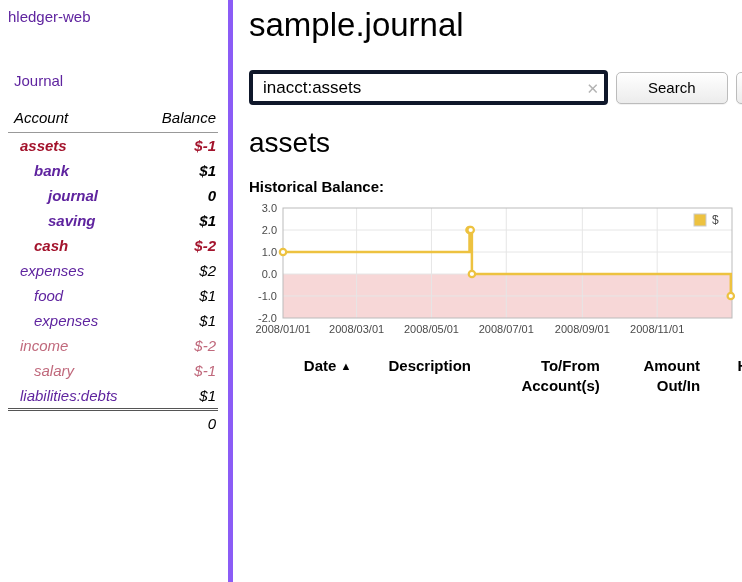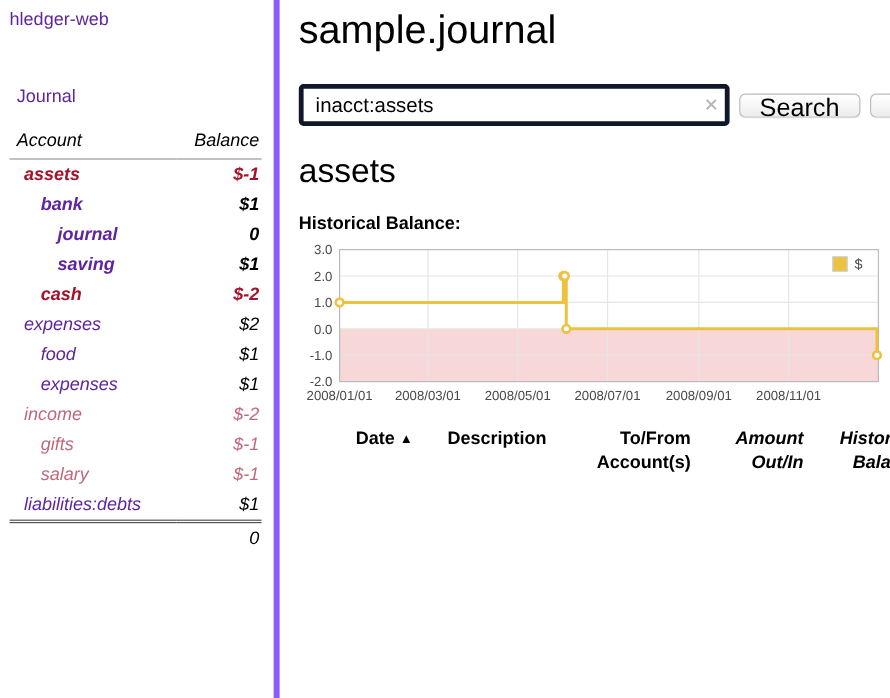--- a/index.html
+++ b/index.html
@@ -46,38 +46,38 @@
   .searchbox input {
     width:100%; height:35px; border:4px solid #0f172a; border-radius:4px;
     padding:0 30px 0 10px; font-size:17px; color:#000;
     font-family:"Liberation Sans", sans-serif; outline:none;
   }
   .clear-icon {
     position:absolute; right:9px; top:50%; transform:translateY(-50%);
     color:#b3b3b3; font-size:15px; cursor:pointer; line-height:1;
   }
   .btn {
-    height:20px; padding:0 16px; font-size:21px;
+    height:32px; padding:0 31px; font-size:15px;
     font-family:"Liberation Sans", sans-serif;
     background:linear-gradient(#ffffff,#ececec);
     border:1px solid #bcbcbc; border-radius:5px;
     box-shadow:0 1px 0 rgba(0,0,0,0.05); cursor:pointer; color:#000;
   }
   h2.account-heading { font-size:28px; font-weight:400; margin-top:22px; }
   .chart-label { margin-top:19px; font-weight:bold; font-size:15px; }
   .chart-wrap { margin-top:5px; }
   .chart-wrap svg { display:block; }
 
   
   table.register { width:100%; border-collapse:collapse; margin-top:12px; font-size:15px; }
   table.register th {
     font-weight:bold; text-align:right; vertical-align:top;
     padding:2px 8px 4px 0; line-height:1.35;
   }
-  table.register th.num, table.register td.num { padding-right:2px;font-style:italic; }
+  table.register th.num, table.register td.num { padding-right:2px; }
   table.register th.c-date  { width:96px;  cursor:pointer; }
   table.register th.c-desc  { width:104px; }
   table.register th.c-accts { width:112px; }
   table.register th.c-amt   { width:82px; }
   table.register th.c-hbal  { width:92px; }
   .sort { font-size:11px; position:relative; top:-1px; }
 </style>
 </head>
 <body>
 
@@ -122,24 +122,20 @@
             <td class="acct ind1"><a>food</a></td>
             <td class="bal">$1</td>
           </tr>
           <tr>
             <td class="acct ind1"><a>expenses</a></td>
             <td class="bal">$1</td>
           </tr>
           <tr>
             <td class="acct ind0 negp"><a>income</a></td>
             <td class="bal negp">$-2</td>
-          </tr>
-          <tr>
-            <td class="acct ind1 negp"><a>gifts</a></td>
-            <td class="bal negp">$-1</td>
           </tr>
           <tr>
             <td class="acct ind1 negp"><a>salary</a></td>
             <td class="bal negp">$-1</td>
           </tr>
           <tr>
             <td class="acct ind0"><a>liabilities:debts</a></td>
             <td class="bal">$1</td>
           </tr>
         </tbody>

